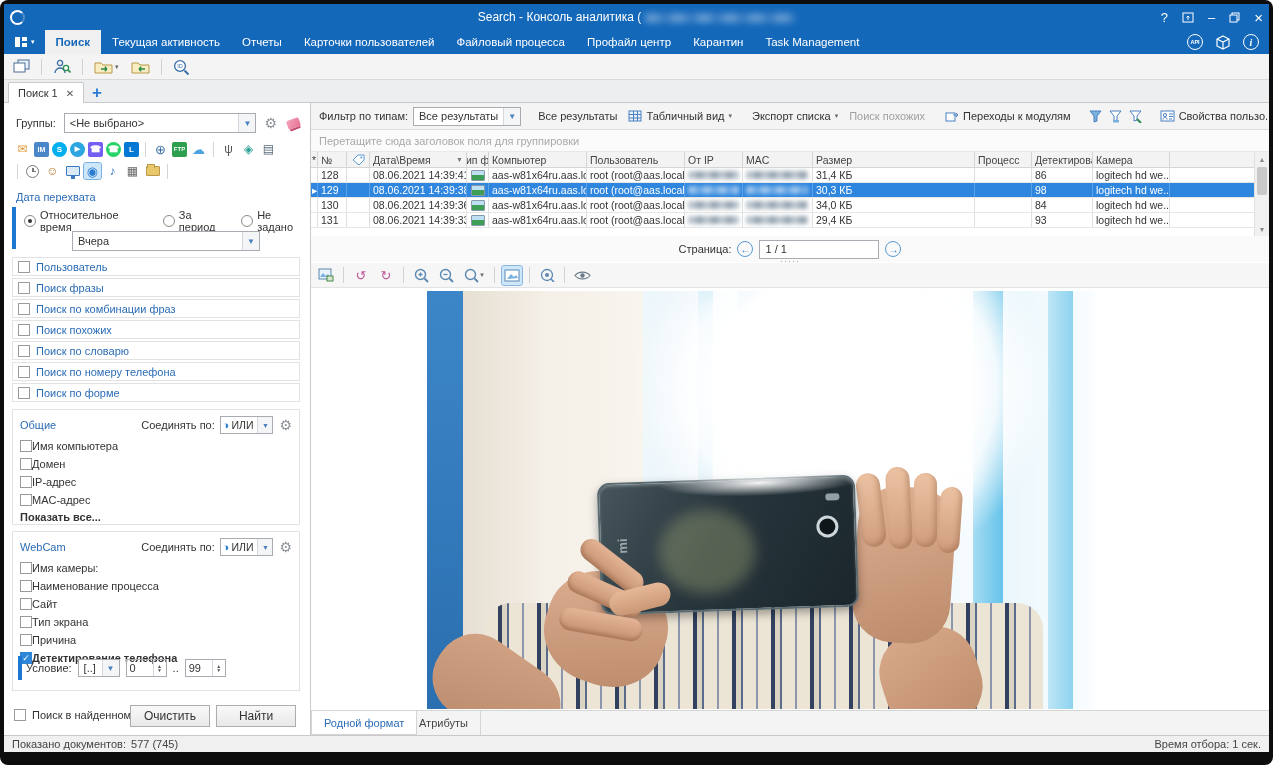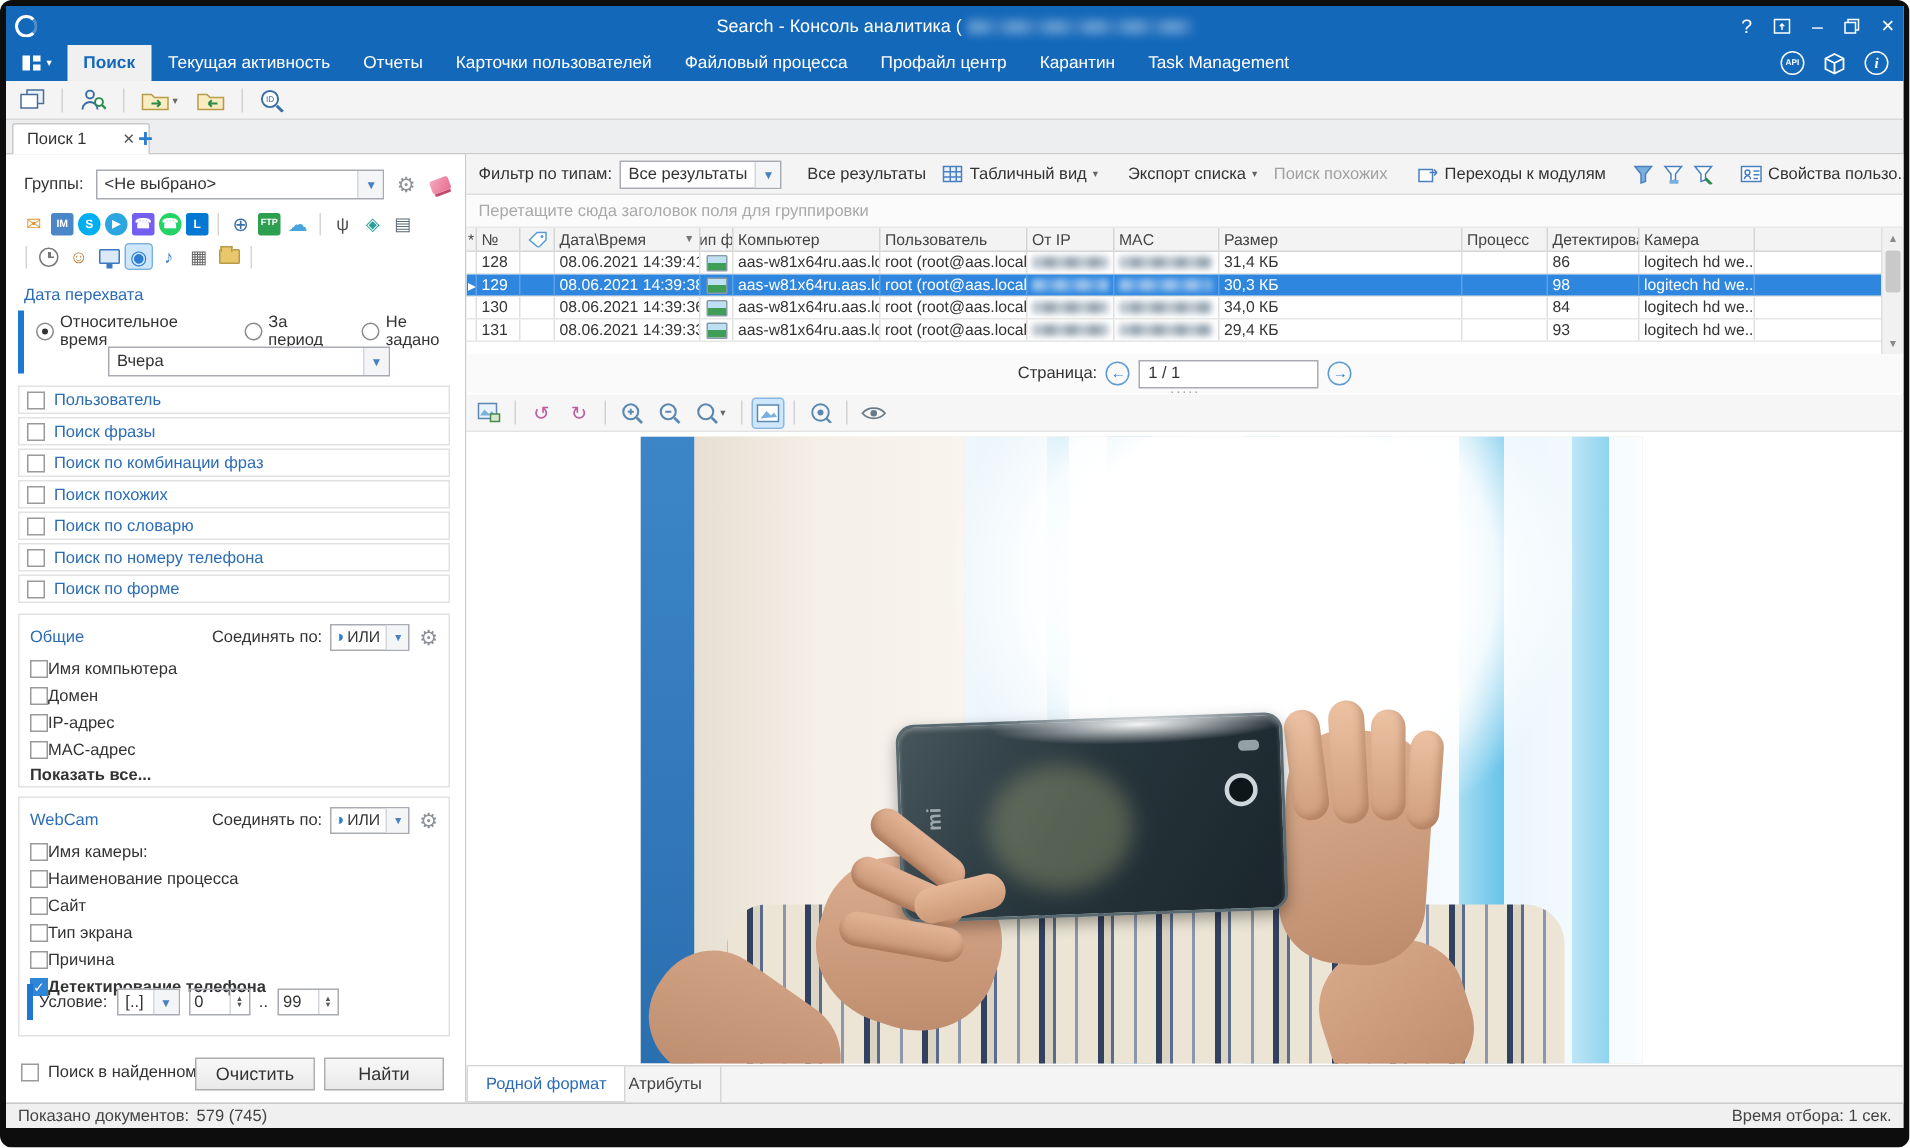--- a/index.html
+++ b/index.html
@@ -28,21 +28,21 @@
 .ring.i{font-size:10px;font-style:italic;font-family:"Liberation Serif",serif}
 
 
 .toolbar{position:absolute;left:0;top:50px;right:0;height:26px;background:#f4f4f4;border-bottom:1px solid #d9d9d9;display:flex;align-items:center;padding-left:6px;gap:6px}
 .tbtn{display:flex;align-items:center;gap:2px;padding:2px 3px;border-radius:2px}
 .tsep{width:1px;height:16px;background:#d2d2d2;margin:0 2px}
 .caret{font-size:7px;color:#666}
 
 
 .tabstrip{position:absolute;left:0;top:76px;right:0;height:23px;background:#eceef0;border-bottom:1px solid #c9c9c9}
-.doctab{position:absolute;left:4px;top:2px;height:21px;background:#fff;border:1px solid #c9c9c9;border-bottom:none;display:flex;align-items:center;gap:24px;padding:0 9px;font-size:11px;border-radius:2px 2px 0 0}
+.doctab{position:absolute;left:4px;top:2px;height:21px;background:#fff;border:1px solid #c9c9c9;border-bottom:none;display:flex;align-items:center;gap:8px;padding:0 9px;font-size:11px;border-radius:2px 2px 0 0}
 .doctab .x{color:#555;font-size:10px}
 .addtab{position:absolute;left:88px;top:3px;color:#2b7cd3;font-size:17px;font-weight:bold}
 
 
 .sidebar{position:absolute;left:0;top:99px;width:307px;bottom:17px;background:#fff;border-right:1px solid #c9c9c9;overflow:hidden}
 .srow{position:absolute;display:flex;align-items:center}
 .lbl{color:#333}
 .bluetitle{color:#2b6cb5;font-size:11px}
 .dd{border:1px solid #a8acb2;background:#fff;display:inline-flex;align-items:center;height:20px}
 .dd .v{flex:1;padding:0 5px;white-space:nowrap;overflow:hidden}
@@ -753,18 +753,18 @@
     </div>
 
     <div class="viewtabs">
       <span class="vtab active" style="left:0">Родной формат</span>
       <span class="vtab idle">Атрибуты</span>
     </div>
   </div>
 
   <div class="statusbar">
     <span>Показано документов:</span>
-    <span style="margin-left:5px">579 (745)</span>
+    <span style="margin-left:5px">577 (745)</span>
     <span class="right">Время отбора: 1 сек.</span>
   </div>
 
 </div>
 </div>
 
 </body></html>

